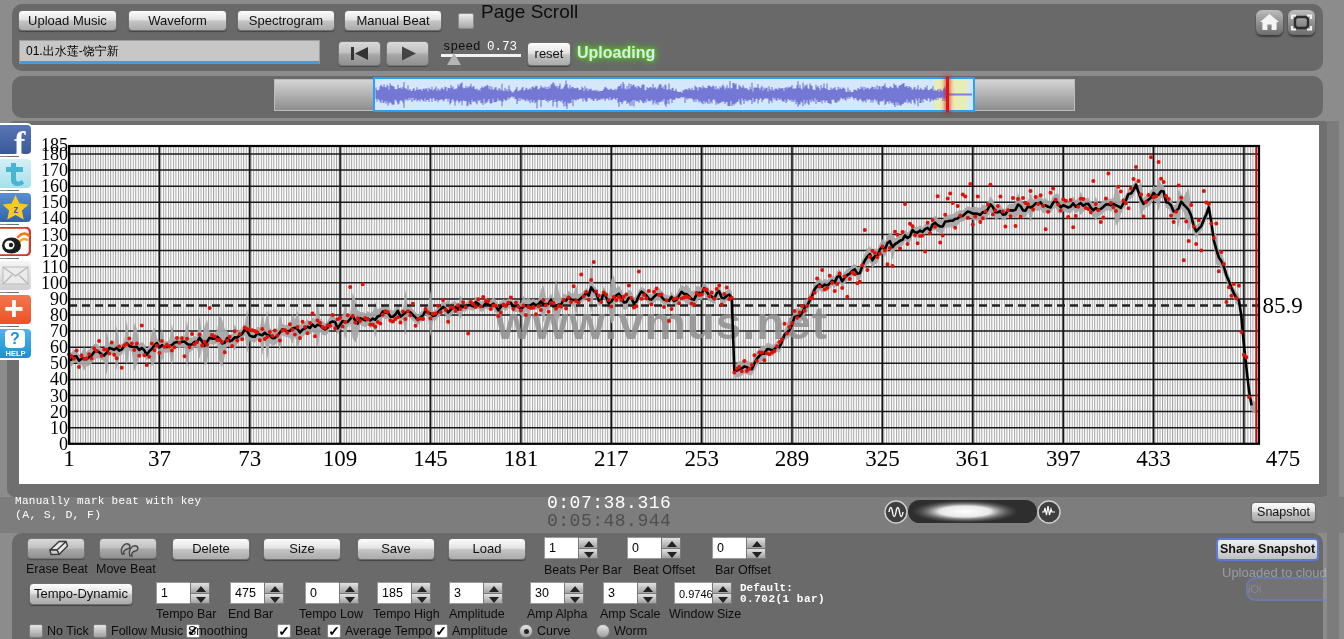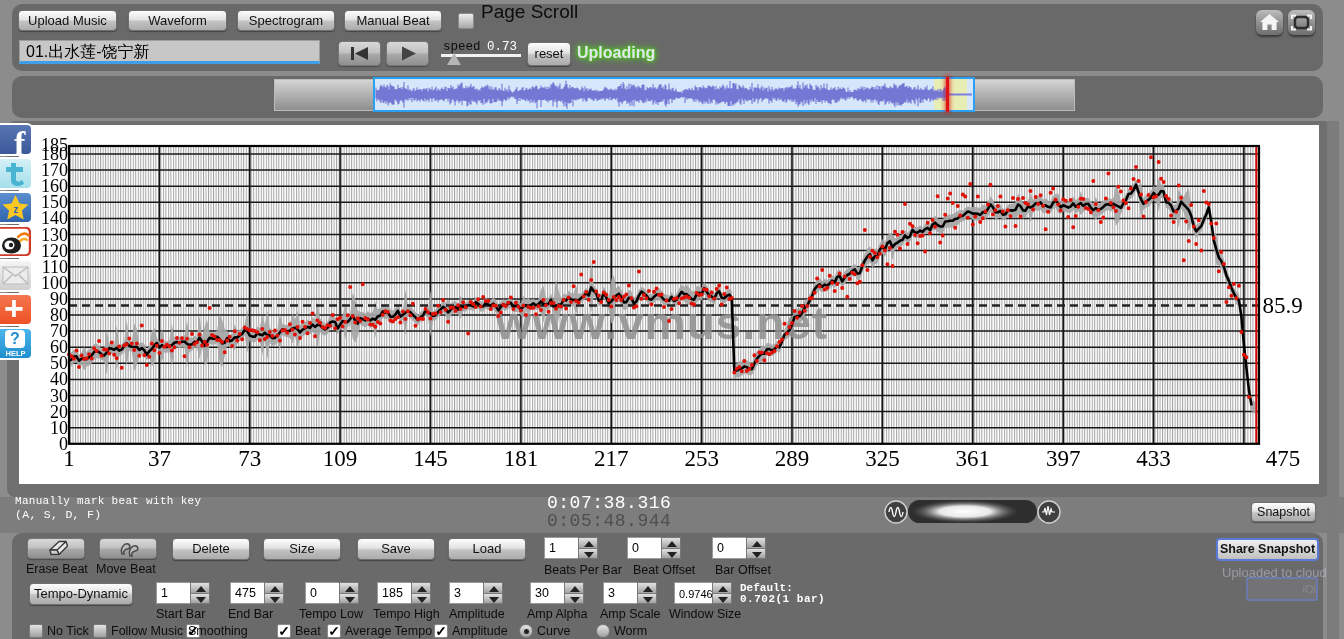--- a/index.html
+++ b/index.html
@@ -20,21 +20,21 @@
 .mono{font-family:"Liberation Mono",monospace}
 
 </style></head><body>
 <div class="abs" style="left:12px;top:4px;width:1311px;height:67px;background:#696969;border-radius:10px"></div>
 <div class="btn" style="left:18px;top:10px;width:99px;height:21px;line-height:19px">Upload Music</div>
 <div class="btn" style="left:128px;top:10px;width:99px;height:21px;line-height:19px">Waveform</div>
 <div class="btn" style="left:237px;top:10px;width:98px;height:21px;line-height:19px">Spectrogram</div>
 <div class="btn" style="left:344px;top:10px;width:98px;height:21px;line-height:19px">Manual Beat</div>
 <div class="abs" style="left:458px;top:13px;width:16px;height:16px;background:linear-gradient(180deg,#ededed,#a8a8a8);border:1px solid #8b8b8b;border-radius:2px"></div>
 <div class="lbl" style="left:481px;top:1px;font-size:19px">Page Scroll</div>
-<div class="abs" style="left:19px;top:40px;width:301px;height:24px;background:#c7c7c7;border:1px solid #9e9e9e;border-bottom:3px solid #3f9ee8;color:#000;font-size:16px;line-height:21px;padding-left:6px">01.出水莲-饶宁新</div>
+<div class="abs" style="left:19px;top:40px;width:301px;height:24px;background:#c7c7c7;border:1px solid #9e9e9e;border-bottom:3px solid #3f9ee8;color:#000;font-size:12px;line-height:21px;padding-left:6px">01.出水莲-饶宁新</div>
 <div class="gbtn" style="left:338px;top:41px;width:43px;height:25px"><svg width="41" height="23">
       <path d="M12 5v13h3V5z" fill="#333"></path>
       <path d="M29 5L16 11.5L29 18z" fill="#333"></path>
     </svg></div>
 <div class="gbtn" style="left:386px;top:41px;width:43px;height:25px"><svg width="41" height="23">
       <path d="M15 4.5L29 11.5L15 18.5z" fill="#444"></path>
     </svg></div>
 <div class="lbl mono" style="left:443px;top:40px;font-size:12.5px">speed</div>
 <div class="lbl mono" style="left:487px;top:40px;font-size:12.5px;color:#fff">0.73</div>
 <div class="abs" style="left:441px;top:54px;width:80px;height:2.5px;background:#f2f2f2"></div>
@@ -198,28 +198,28 @@
   </div>
 <div class="lbl" style="left:633px;top:563px">Beat Offset</div>
 <div class="num" style="left:712px;top:537px;width:34px">0</div>
 <div class="spin" style="left:746px;top:537px">
     <b class="up"></b>
     <b class="dn"></b>
   </div>
 <div class="lbl" style="left:715px;top:563px">Bar Offset</div>
 <div class="abs" style="left:1216px;top:538px;width:103px;height:23px;background:linear-gradient(180deg,#f0f0f0,#c0c0c0);border:2px solid #5b79d6;border-radius:4px;color:#111;font-size:12.5px;font-weight:bold;text-align:center;line-height:18px;white-space:nowrap">Share Snapshot</div>
 <div class="abs" style="left:1222px;top:565px;color:rgba(210,216,228,0.45);font-size:13px;white-space:nowrap">Uploaded to cloud</div>
-<div class="abs" style="left:1246px;top:577px;width:72px;height:24px;border:2px solid rgba(100,125,215,0.55);border-radius:2px;background:rgba(160,160,170,0.18);color:rgba(200,208,222,0.25);font-size:11px;text-align:right;line-height:20px">iOi</div>
+<div class="abs" style="left:1246px;top:577px;width:92px;height:24px;border:2px solid rgba(100,125,215,0.55);border-radius:9px;background:rgba(160,160,170,0.18);color:rgba(200,208,222,0.25);font-size:11px;text-align:left;line-height:20px">iOi</div>
 <div class="btn" style="left:29px;top:583px;width:104px;height:22px;line-height:20px">Tempo-Dynamic</div>
 <div class="num" style="left:156px;top:582px;width:34px">1</div>
 <div class="spin" style="left:190px;top:582px">
     <b class="up"></b>
     <b class="dn"></b>
   </div>
-<div class="lbl" style="left:156px;top:607px">Start Bar</div>
+<div class="lbl" style="left:156px;top:607px">Tempo Bar</div>
 <div class="num" style="left:230px;top:582px;width:34px">475</div>
 <div class="spin" style="left:264px;top:582px">
     <b class="up"></b>
     <b class="dn"></b>
   </div>
 <div class="lbl" style="left:228px;top:607px">End Bar</div>
 <div class="num" style="left:305px;top:582px;width:34px">0</div>
 <div class="spin" style="left:339px;top:582px">
     <b class="up"></b>
     <b class="dn"></b>

